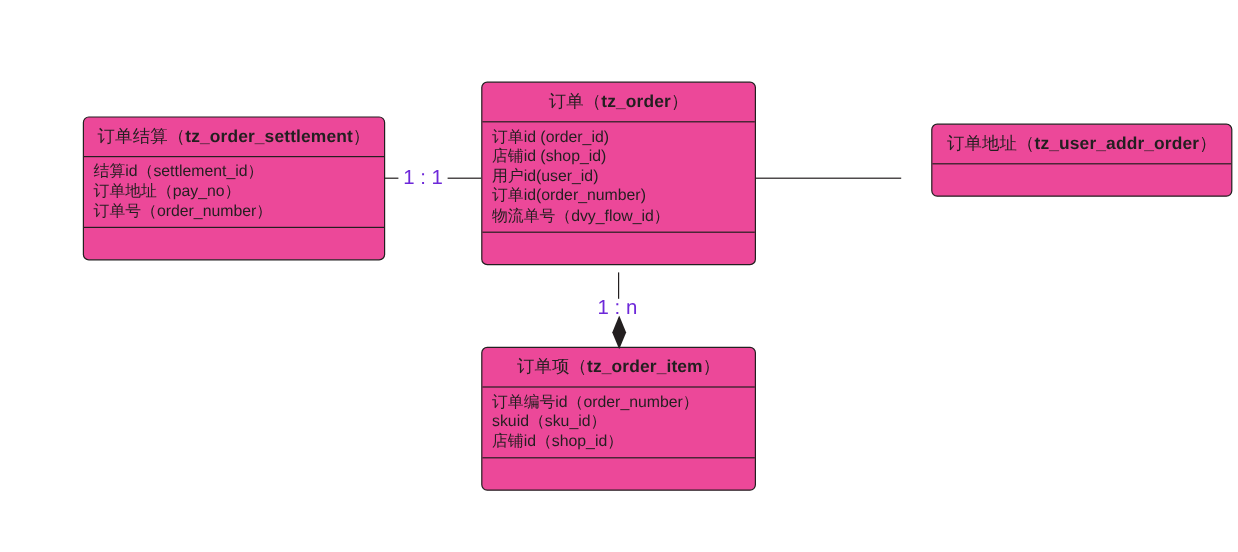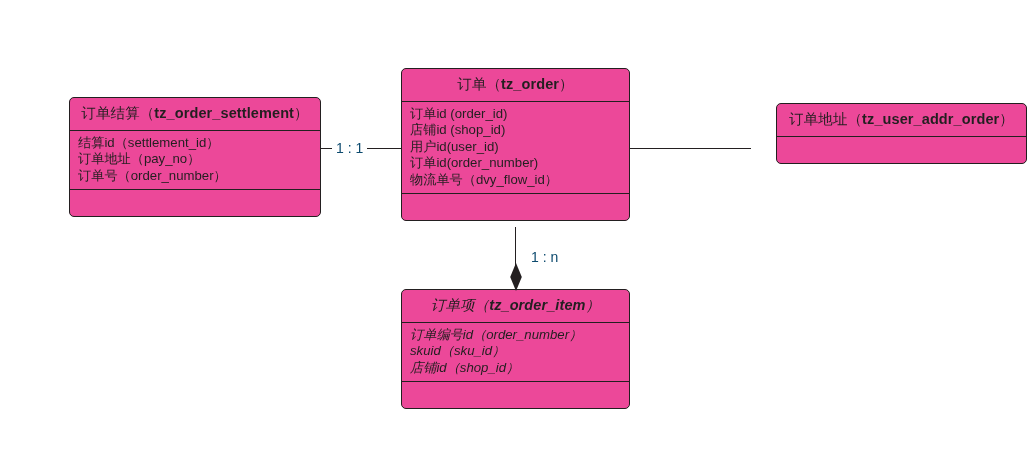--- a/index.html
+++ b/index.html
@@ -72,22 +72,22 @@
   .edge-v {
     position: absolute;
     width: 0;
     border-left: 1.6px solid #231f20;
     z-index: 1;
   }
 
   .edge-label {
     position: absolute;
     background: #ffffff;
-    font-size: 14px;
-    color: #0c4a6e;
+    font-size: 17px;
+    color: #6d28d9;
     line-height: 14px;
     padding: 1px 4px;
     white-space: nowrap;
     z-index: 4;
   }
 
   
   .diamond {
     position: absolute;
     z-index: 4;
@@ -97,21 +97,21 @@
 <body>
 
 <div id="canvas">
 
   <div class="edge-h" style="left:299px; top:148px; width:102px;"></div>
   <div class="edge-label" style="left:332px; top:140px;">1 : 1</div>
 
   <div class="edge-h" style="left:630px; top:148px; width:121px;"></div>
 
   <div class="edge-v" style="left:515px; top:227px; height:60px;"></div>
-  <div class="edge-label" style="left:494px; top:249px;margin-left:33px;">1 : n</div>
+  <div class="edge-label" style="left:494px; top:249px;">1 : n</div>
   <svg class="diamond" style="left:507px; top:263px;" width="18" height="28" viewBox="0 0 18 28">
     <polygon points="9,28 3.2,14 9,0 14.8,14" fill="#231f20"></polygon>
   </svg>
 
   <div class="entity" style="left:69px; top:97px; width:252px;">
     <div class="entity-title">
       <span>订单结算</span><span>（</span><span class="tbl">tz_order_settlement</span><span>）</span>
     </div>
     <div class="entity-attrs">
       <div class="attr">结算id（settlement_id）</div>
@@ -135,21 +135,21 @@
     <div class="entity-footer"></div>
   </div>
 
   <div class="entity" style="left:751px; top:103px; width:251px;margin-left:25px;">
     <div class="entity-title">
       <span>订单地址</span><span>（</span><span class="tbl">tz_user_addr_order</span><span>）</span>
     </div>
     <div class="entity-footer"></div>
   </div>
 
-  <div class="entity" style="left:401px; top:289px; width:229px;font-style:italic;">
+  <div class="entity" style="left:401px; top:289px; width:229px;">
     <div class="entity-title">
       <span>订单项</span><span>（</span><span class="tbl">tz_order_item</span><span>）</span>
     </div>
     <div class="entity-attrs">
       <div class="attr">订单编号id（order_number）</div>
       <div class="attr">skuid（sku_id）</div>
       <div class="attr">店铺id（shop_id）</div>
     </div>
     <div class="entity-footer"></div>
   </div>

